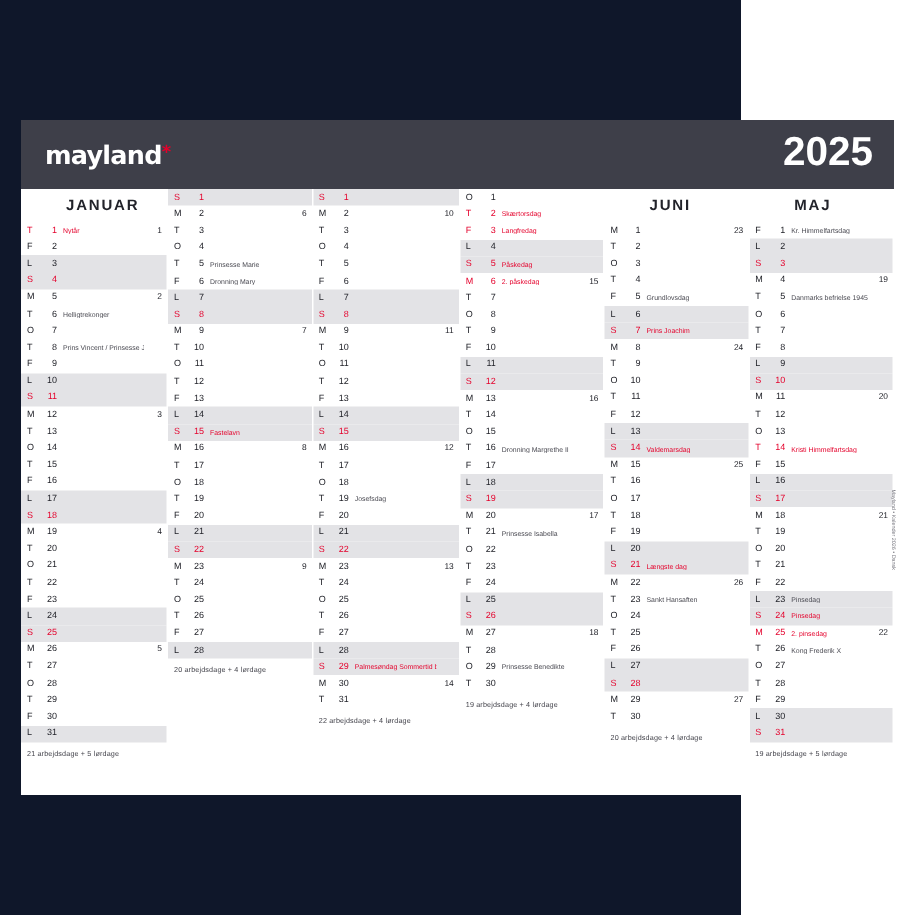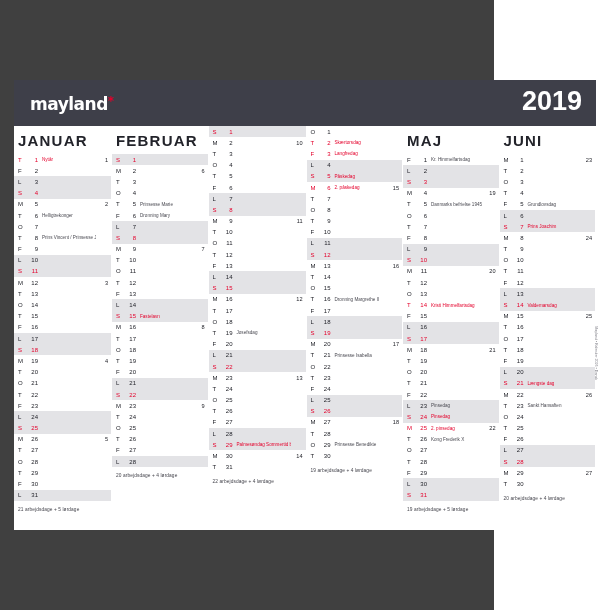--- a/index.html
+++ b/index.html
@@ -1,46 +1,46 @@
 <!DOCTYPE html>
 <html><head>
 <meta charset="utf-8">
 <style>
   html,body{margin:0;padding:0;background:#ffffff;}
   body{width:610px;height:610px;font-family:"Liberation Sans",sans-serif;}
-  .page{position:relative;width:494px;height:610px;background:#404040;}
+  .page{position:relative;width:494px;height:610px;background:#0f172a;}
   .sheet{position:absolute;left:14px;top:80px;width:582px;height:450px;background:#ffffff;}
   .header{position:relative;height:46px;background:#3e3f49;}
   .logo{position:absolute;left:16px;top:14px;color:#fff;font-size:17px;font-weight:bold;letter-spacing:-0.5px;font-family:"DejaVu Sans",sans-serif;}
   .logo .star{color:#e4002b;font-size:12px;vertical-align:top;}
   .year{position:absolute;right:14px;top:6px;color:#ffffff;font-size:27px;font-weight:bold;letter-spacing:0px;}
   .months{display:flex;width:582px;}
   .month{width:97px;position:relative;border-right:1px solid #ffffff;}
-  .mname{font-size:15px;font-weight:bold;letter-spacing:1.2px;color:#22232a;padding:6px 0 5px 4px;}
+  .mname{font-size:10px;font-weight:bold;letter-spacing:1.2px;color:#22232a;padding:6px 0 5px 4px;margin-left:26px;}
   .rows{position:relative;}
   .row{height:11.2px;display:flex;align-items:center;font-size:6px;color:#22232a;position:relative;}
   .row.shade{background:#e3e3e6;}
   .row .wd{width:8px;text-align:left;padding-left:4px;}
   .row .dn{width:12px;text-align:right;}
   .row .note{flex:1;padding-left:4px;font-size:4.6px;color:#4a4a52;white-space:nowrap;overflow:hidden;}
   .row .wk{width:12px;text-align:right;padding-right:3px;font-size:5.6px;color:#22232a;}
   .row.red .wd,.row.red .dn{color:#e4002b;}
   .row.red .note{color:#e4002b;}
   .note.red{color:#e4002b;}
   .foot{font-size:4.8px;color:#45454d;padding:6px 0 0 4px;letter-spacing:0.1px;}
   .sidetext{position:absolute;right:-2px;top:300px;transform:rotate(90deg);transform-origin:right top;font-size:3.6px;color:#7a7a82;white-space:nowrap;}
 </style>
 </head>
 <body>
 
 <div class="page">
   <div class="sheet">
     <div class="header">
       <div class="logo"><span>mayland</span><span class="star">*</span></div>
-      <div class="year">2019</div>
+      <div class="year">2025</div>
     </div>
     <div class="months" id="months">
         <div class="month">
           <div class="mname">JANUAR</div>
           <div class="rows">
             <div class="row red">
               <span class="wd">T</span>
               <span class="dn">1</span>
               <span class="note red">Nytår</span>
               <span class="wk">1</span>
@@ -222,21 +222,20 @@
             <div class="row shade">
               <span class="wd">L</span>
               <span class="dn">31</span>
               <span class="note"></span>
               <span class="wk"></span>
             </div>
           </div>
           <div class="foot">21 arbejdsdage + 5 lørdage</div>
         </div>
         <div class="month">
-          <div class="mname">FEBRUAR</div>
           <div class="rows">
             <div class="row shade red">
               <span class="wd">S</span>
               <span class="dn">1</span>
               <span class="note red"></span>
               <span class="wk"></span>
             </div>
             <div class="row">
               <span class="wd">M</span>
               <span class="dn">2</span>
@@ -772,20 +771,206 @@
             <div class="row">
               <span class="wd">T</span>
               <span class="dn">30</span>
               <span class="note"></span>
               <span class="wk"></span>
             </div>
           </div>
           <div class="foot">19 arbejdsdage + 4 lørdage</div>
         </div>
         <div class="month">
+          <div class="mname">JUNI</div>
+          <div class="rows">
+            <div class="row">
+              <span class="wd">M</span>
+              <span class="dn">1</span>
+              <span class="note"></span>
+              <span class="wk">23</span>
+            </div>
+            <div class="row">
+              <span class="wd">T</span>
+              <span class="dn">2</span>
+              <span class="note"></span>
+              <span class="wk"></span>
+            </div>
+            <div class="row">
+              <span class="wd">O</span>
+              <span class="dn">3</span>
+              <span class="note"></span>
+              <span class="wk"></span>
+            </div>
+            <div class="row">
+              <span class="wd">T</span>
+              <span class="dn">4</span>
+              <span class="note"></span>
+              <span class="wk"></span>
+            </div>
+            <div class="row">
+              <span class="wd">F</span>
+              <span class="dn">5</span>
+              <span class="note">Grundlovsdag</span>
+              <span class="wk"></span>
+            </div>
+            <div class="row shade">
+              <span class="wd">L</span>
+              <span class="dn">6</span>
+              <span class="note"></span>
+              <span class="wk"></span>
+            </div>
+            <div class="row shade red">
+              <span class="wd">S</span>
+              <span class="dn">7</span>
+              <span class="note red">Prins Joachim</span>
+              <span class="wk"></span>
+            </div>
+            <div class="row">
+              <span class="wd">M</span>
+              <span class="dn">8</span>
+              <span class="note"></span>
+              <span class="wk">24</span>
+            </div>
+            <div class="row">
+              <span class="wd">T</span>
+              <span class="dn">9</span>
+              <span class="note"></span>
+              <span class="wk"></span>
+            </div>
+            <div class="row">
+              <span class="wd">O</span>
+              <span class="dn">10</span>
+              <span class="note"></span>
+              <span class="wk"></span>
+            </div>
+            <div class="row">
+              <span class="wd">T</span>
+              <span class="dn">11</span>
+              <span class="note"></span>
+              <span class="wk"></span>
+            </div>
+            <div class="row">
+              <span class="wd">F</span>
+              <span class="dn">12</span>
+              <span class="note"></span>
+              <span class="wk"></span>
+            </div>
+            <div class="row shade">
+              <span class="wd">L</span>
+              <span class="dn">13</span>
+              <span class="note"></span>
+              <span class="wk"></span>
+            </div>
+            <div class="row shade red">
+              <span class="wd">S</span>
+              <span class="dn">14</span>
+              <span class="note red">Valdemarsdag</span>
+              <span class="wk"></span>
+            </div>
+            <div class="row">
+              <span class="wd">M</span>
+              <span class="dn">15</span>
+              <span class="note"></span>
+              <span class="wk">25</span>
+            </div>
+            <div class="row">
+              <span class="wd">T</span>
+              <span class="dn">16</span>
+              <span class="note"></span>
+              <span class="wk"></span>
+            </div>
+            <div class="row">
+              <span class="wd">O</span>
+              <span class="dn">17</span>
+              <span class="note"></span>
+              <span class="wk"></span>
+            </div>
+            <div class="row">
+              <span class="wd">T</span>
+              <span class="dn">18</span>
+              <span class="note"></span>
+              <span class="wk"></span>
+            </div>
+            <div class="row">
+              <span class="wd">F</span>
+              <span class="dn">19</span>
+              <span class="note"></span>
+              <span class="wk"></span>
+            </div>
+            <div class="row shade">
+              <span class="wd">L</span>
+              <span class="dn">20</span>
+              <span class="note"></span>
+              <span class="wk"></span>
+            </div>
+            <div class="row shade red">
+              <span class="wd">S</span>
+              <span class="dn">21</span>
+              <span class="note red">Længste dag</span>
+              <span class="wk"></span>
+            </div>
+            <div class="row">
+              <span class="wd">M</span>
+              <span class="dn">22</span>
+              <span class="note"></span>
+              <span class="wk">26</span>
+            </div>
+            <div class="row">
+              <span class="wd">T</span>
+              <span class="dn">23</span>
+              <span class="note">Sankt Hansaften</span>
+              <span class="wk"></span>
+            </div>
+            <div class="row">
+              <span class="wd">O</span>
+              <span class="dn">24</span>
+              <span class="note"></span>
+              <span class="wk"></span>
+            </div>
+            <div class="row">
+              <span class="wd">T</span>
+              <span class="dn">25</span>
+              <span class="note"></span>
+              <span class="wk"></span>
+            </div>
+            <div class="row">
+              <span class="wd">F</span>
+              <span class="dn">26</span>
+              <span class="note"></span>
+              <span class="wk"></span>
+            </div>
+            <div class="row shade">
+              <span class="wd">L</span>
+              <span class="dn">27</span>
+              <span class="note"></span>
+              <span class="wk"></span>
+            </div>
+            <div class="row shade red">
+              <span class="wd">S</span>
+              <span class="dn">28</span>
+              <span class="note red"></span>
+              <span class="wk"></span>
+            </div>
+            <div class="row">
+              <span class="wd">M</span>
+              <span class="dn">29</span>
+              <span class="note"></span>
+              <span class="wk">27</span>
+            </div>
+            <div class="row">
+              <span class="wd">T</span>
+              <span class="dn">30</span>
+              <span class="note"></span>
+              <span class="wk"></span>
+            </div>
+          </div>
+          <div class="foot">20 arbejdsdage + 4 lørdage</div>
+        </div>
+        <div class="month">
           <div class="mname">MAJ</div>
           <div class="rows">
             <div class="row">
               <span class="wd">F</span>
               <span class="dn">1</span>
               <span class="note">Kr. Himmelfartsdag</span>
               <span class="wk"></span>
             </div>
             <div class="row shade">
               <span class="wd">L</span>
@@ -962,203 +1147,17 @@
               <span class="wk"></span>
             </div>
             <div class="row shade red">
               <span class="wd">S</span>
               <span class="dn">31</span>
               <span class="note red"></span>
               <span class="wk"></span>
             </div>
           </div>
           <div class="foot">19 arbejdsdage + 5 lørdage</div>
-        </div>
-        <div class="month">
-          <div class="mname">JUNI</div>
-          <div class="rows">
-            <div class="row">
-              <span class="wd">M</span>
-              <span class="dn">1</span>
-              <span class="note"></span>
-              <span class="wk">23</span>
-            </div>
-            <div class="row">
-              <span class="wd">T</span>
-              <span class="dn">2</span>
-              <span class="note"></span>
-              <span class="wk"></span>
-            </div>
-            <div class="row">
-              <span class="wd">O</span>
-              <span class="dn">3</span>
-              <span class="note"></span>
-              <span class="wk"></span>
-            </div>
-            <div class="row">
-              <span class="wd">T</span>
-              <span class="dn">4</span>
-              <span class="note"></span>
-              <span class="wk"></span>
-            </div>
-            <div class="row">
-              <span class="wd">F</span>
-              <span class="dn">5</span>
-              <span class="note">Grundlovsdag</span>
-              <span class="wk"></span>
-            </div>
-            <div class="row shade">
-              <span class="wd">L</span>
-              <span class="dn">6</span>
-              <span class="note"></span>
-              <span class="wk"></span>
-            </div>
-            <div class="row shade red">
-              <span class="wd">S</span>
-              <span class="dn">7</span>
-              <span class="note red">Prins Joachim</span>
-              <span class="wk"></span>
-            </div>
-            <div class="row">
-              <span class="wd">M</span>
-              <span class="dn">8</span>
-              <span class="note"></span>
-              <span class="wk">24</span>
-            </div>
-            <div class="row">
-              <span class="wd">T</span>
-              <span class="dn">9</span>
-              <span class="note"></span>
-              <span class="wk"></span>
-            </div>
-            <div class="row">
-              <span class="wd">O</span>
-              <span class="dn">10</span>
-              <span class="note"></span>
-              <span class="wk"></span>
-            </div>
-            <div class="row">
-              <span class="wd">T</span>
-              <span class="dn">11</span>
-              <span class="note"></span>
-              <span class="wk"></span>
-            </div>
-            <div class="row">
-              <span class="wd">F</span>
-              <span class="dn">12</span>
-              <span class="note"></span>
-              <span class="wk"></span>
-            </div>
-            <div class="row shade">
-              <span class="wd">L</span>
-              <span class="dn">13</span>
-              <span class="note"></span>
-              <span class="wk"></span>
-            </div>
-            <div class="row shade red">
-              <span class="wd">S</span>
-              <span class="dn">14</span>
-              <span class="note red">Valdemarsdag</span>
-              <span class="wk"></span>
-            </div>
-            <div class="row">
-              <span class="wd">M</span>
-              <span class="dn">15</span>
-              <span class="note"></span>
-              <span class="wk">25</span>
-            </div>
-            <div class="row">
-              <span class="wd">T</span>
-              <span class="dn">16</span>
-              <span class="note"></span>
-              <span class="wk"></span>
-            </div>
-            <div class="row">
-              <span class="wd">O</span>
-              <span class="dn">17</span>
-              <span class="note"></span>
-              <span class="wk"></span>
-            </div>
-            <div class="row">
-              <span class="wd">T</span>
-              <span class="dn">18</span>
-              <span class="note"></span>
-              <span class="wk"></span>
-            </div>
-            <div class="row">
-              <span class="wd">F</span>
-              <span class="dn">19</span>
-              <span class="note"></span>
-              <span class="wk"></span>
-            </div>
-            <div class="row shade">
-              <span class="wd">L</span>
-              <span class="dn">20</span>
-              <span class="note"></span>
-              <span class="wk"></span>
-            </div>
-            <div class="row shade red">
-              <span class="wd">S</span>
-              <span class="dn">21</span>
-              <span class="note red">Længste dag</span>
-              <span class="wk"></span>
-            </div>
-            <div class="row">
-              <span class="wd">M</span>
-              <span class="dn">22</span>
-              <span class="note"></span>
-              <span class="wk">26</span>
-            </div>
-            <div class="row">
-              <span class="wd">T</span>
-              <span class="dn">23</span>
-              <span class="note">Sankt Hansaften</span>
-              <span class="wk"></span>
-            </div>
-            <div class="row">
-              <span class="wd">O</span>
-              <span class="dn">24</span>
-              <span class="note"></span>
-              <span class="wk"></span>
-            </div>
-            <div class="row">
-              <span class="wd">T</span>
-              <span class="dn">25</span>
-              <span class="note"></span>
-              <span class="wk"></span>
-            </div>
-            <div class="row">
-              <span class="wd">F</span>
-              <span class="dn">26</span>
-              <span class="note"></span>
-              <span class="wk"></span>
-            </div>
-            <div class="row shade">
-              <span class="wd">L</span>
-              <span class="dn">27</span>
-              <span class="note"></span>
-              <span class="wk"></span>
-            </div>
-            <div class="row shade red">
-              <span class="wd">S</span>
-              <span class="dn">28</span>
-              <span class="note red"></span>
-              <span class="wk"></span>
-            </div>
-            <div class="row">
-              <span class="wd">M</span>
-              <span class="dn">29</span>
-              <span class="note"></span>
-              <span class="wk">27</span>
-            </div>
-            <div class="row">
-              <span class="wd">T</span>
-              <span class="dn">30</span>
-              <span class="note"></span>
-              <span class="wk"></span>
-            </div>
-          </div>
-          <div class="foot">20 arbejdsdage + 4 lørdage</div>
         </div>
       </div>
     <div class="sidetext">Mayland • Kalender 2026 • Dansk</div>
   </div>
 </div>
 
 </body></html>

